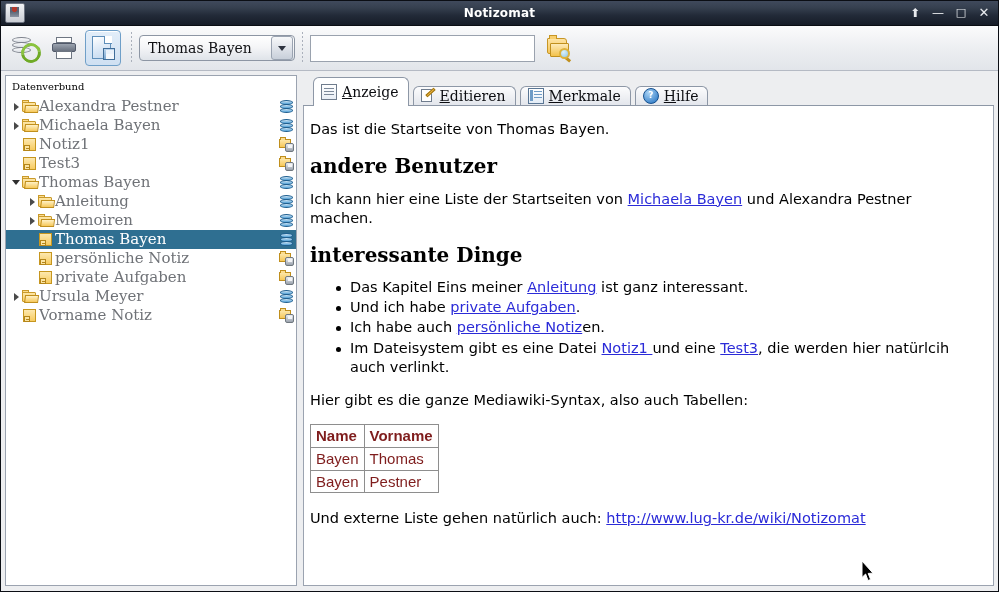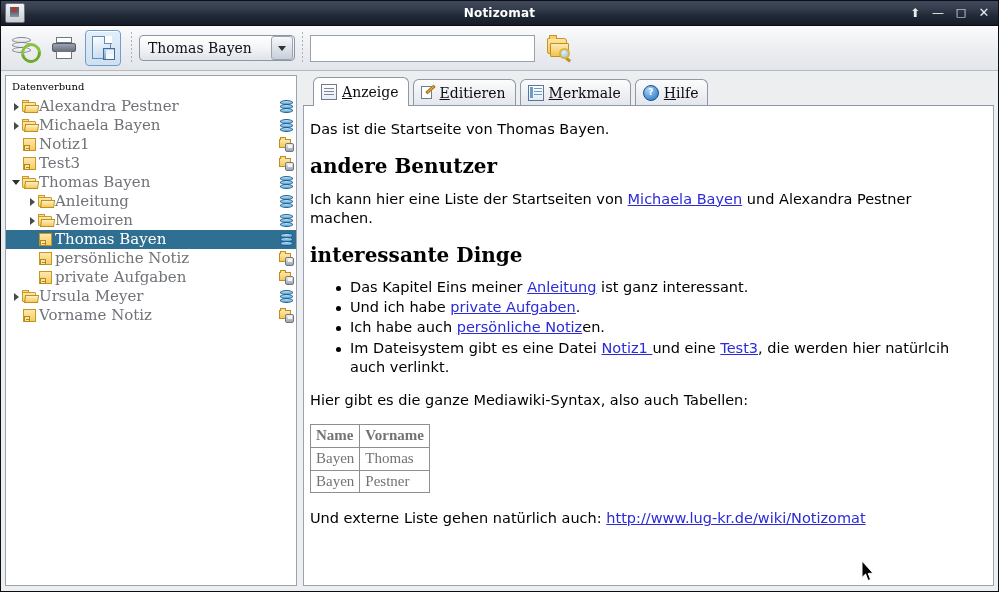--- a/index.html
+++ b/index.html
@@ -149,21 +149,21 @@
     overflow:hidden;position:relative;
   }
   .splitter{flex:0 0 6px;background:#edeef0;cursor:col-resize;}
   .rightpanel{flex:1;display:flex;flex-direction:column;min-width:0;}
   
   .tabstrip{
     height:30px;flex:0 0 30px;display:flex;align-items:flex-end;
     padding-left:10px;border-bottom:1px solid #8d97a6;position:relative;
   }
   .tab{
-    height:26px;box-sizing:border-box;margin-right:4px;
+    height:19px;box-sizing:border-box;margin-right:4px;
     border:1px solid #8d97a6;border-bottom:none;border-radius:6px 6px 0 0;
     background:linear-gradient(180deg,#fcfcfd,#e3e6ec);
     display:flex;align-items:center;padding:0 9px 0 7px;gap:5px;position:relative;
   }
   .tab.active{
     height:28px;background:#ffffff;
     border-color:#8d97a6;z-index:3;
   }
   .tab.active::after{content:"";position:absolute;left:0;right:0;bottom:-1px;height:2px;background:#fff;}
   .tab .tlabel{font-size:14px;color:#0c0d11;font-family:"DejaVu Serif","Liberation Serif",serif;white-space:nowrap;}
@@ -195,21 +195,21 @@
   }
   .doc a{color:#2b2bd8;text-decoration:underline;}
   .doc ul{margin:0 0 14px 0;padding-left:40px;list-style:none;}
   .doc ul li{position:relative;margin:0 0 1px 0;}
   .doc ul li::before{
     content:"";position:absolute;left:-14px;top:8px;width:5px;height:5px;border-radius:50%;background:#000;
   }
   table.wt{border-collapse:collapse;border:1px solid #111;margin:0 0 16px 0;}
   table.wt td,table.wt th{
     border:1px solid #8e8e8e;padding:1px 5px;
-    font-family:Liberation Serif, serif;font-size:15px;color:#737373;text-align:left;
+    font-family:Liberation Sans, sans-serif;font-size:15px;color:#7f1d1d;text-align:left;
   }
   table.wt th{font-weight:bold;}
   table.wt td{font-weight:normal;}
   
   .tree{padding:2px 0 0 0;font-size:14px;}
   .troot{
     font-family:"DejaVu Serif","Liberation Serif",serif;
     font-size:10px;color:#000;padding:0 0 1px 6px;line-height:18px;
   }
   .trow{

